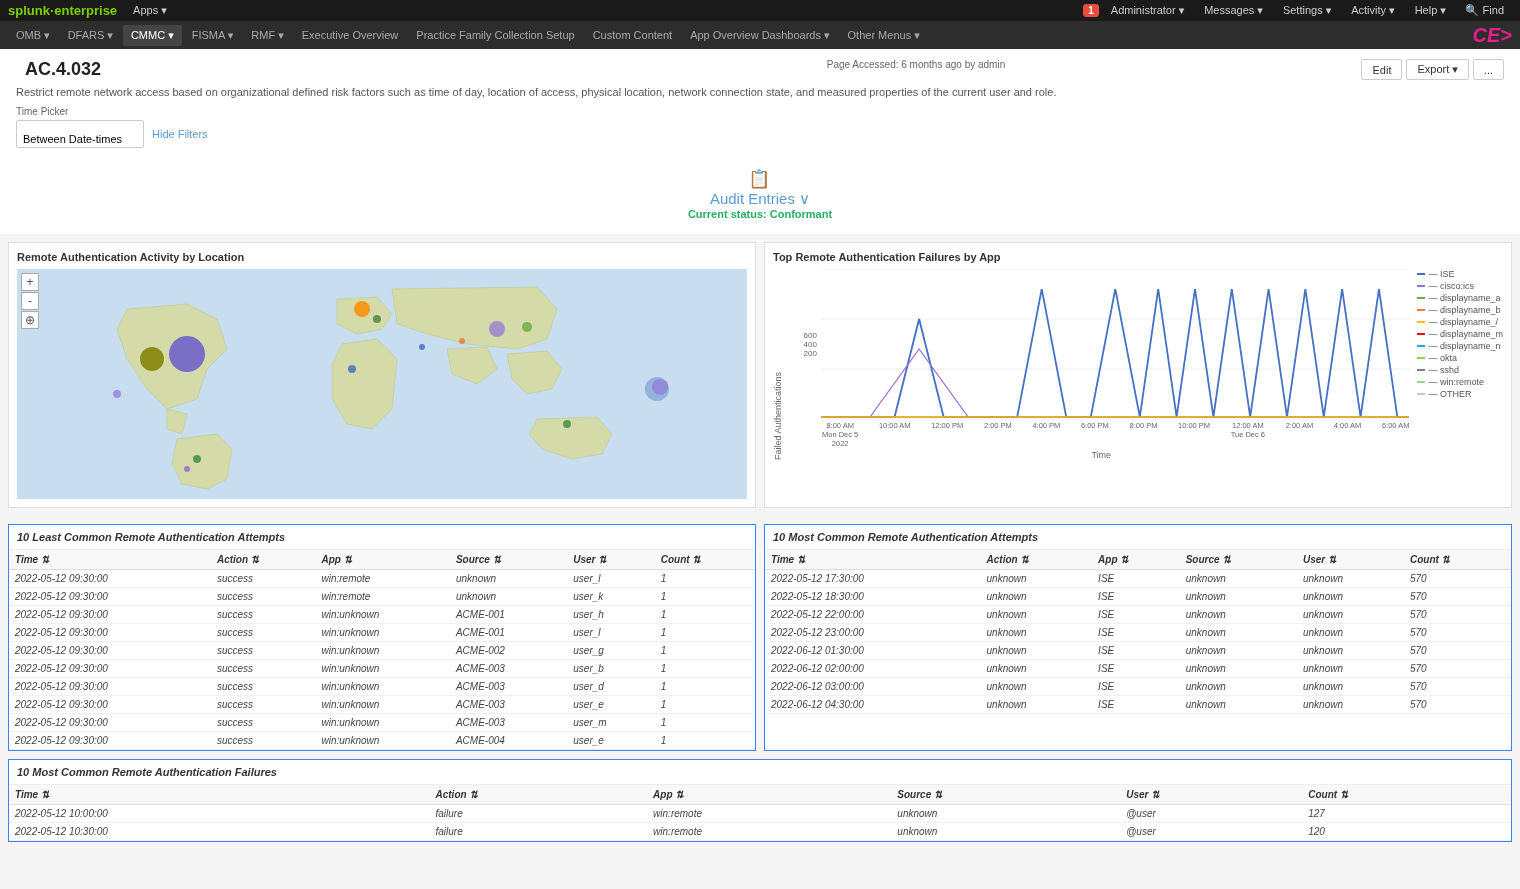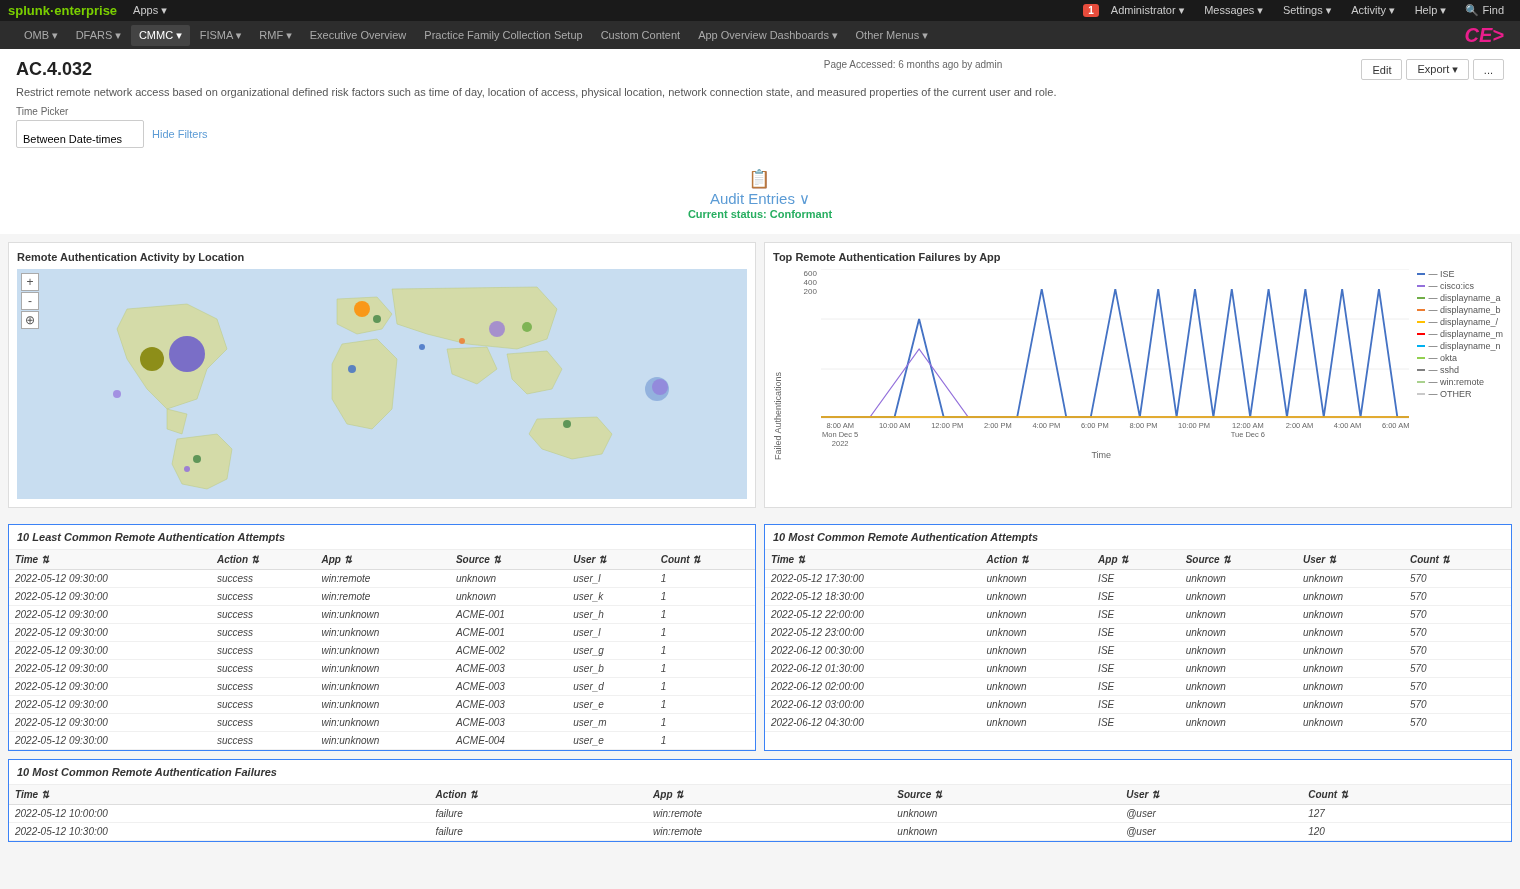--- a/index.html
+++ b/index.html
@@ -53,21 +53,21 @@
       display: flex;
       align-items: center;
       gap: 3px;
     }
 
     
     .second-nav {
       background: #2d2d2d;
       display: flex;
       align-items: center;
-      padding: 0 16px;
+      padding: 0 8px;
       height: 28px;
       gap: 2px;
     }
     .second-nav-item {
       color: #aaa;
       font-size: 11px;
       padding: 4px 8px;
       cursor: pointer;
       display: flex;
       align-items: center;
@@ -90,20 +90,21 @@
     .page-content {
       background: #fff;
       margin: 0;
       padding: 10px 16px;
     }
 
     .page-header {
       display: flex;
       align-items: flex-start;
       margin-bottom: 6px;
+      margin-left: 9px;
     }
     .page-title {
       font-size: 18px;
       font-weight: bold;
       color: #222;
       flex: 1;
     }
     .page-accessed {
       font-size: 10px;
       color: #666;
@@ -435,21 +436,21 @@
     </div>
   </div>
 
   <div class="chart-section">
     <div class="section-title">Top Remote Authentication Failures by App</div>
     <div class="chart-area">
       <div class="chart-y-label">Failed Authentications</div>
       <div style="flex:1; display:flex; flex-direction:column;">
         <div style="display:flex; flex:1; position:relative;">
 
-          <div style="display:flex; flex-direction:column; justify-content:flex-start; width:25px; text-align:right; font-size:8px; color:#666; margin-right:4px;">
+          <div style="display:flex; flex-direction:column; justify-content:center; width:25px; text-align:right; font-size:8px; color:#666; margin-right:4px;">
             <span>600</span>
             <span>400</span>
             <span>200</span>
             <span></span>
           </div>
 
           <svg width="100%" height="150" viewBox="0 0 480 150" preserveAspectRatio="none">
 
             <line x1="0" y1="0" x2="480" y2="0" stroke="#e0e0e0" stroke-width="0.5"></line>
             <line x1="0" y1="50" x2="480" y2="50" stroke="#e0e0e0" stroke-width="0.5"></line>
@@ -668,28 +669,20 @@
             <tr>
               <td>2022-05-12 22:00:00</td>
               <td>unknown</td>
               <td>ISE</td>
               <td>unknown</td>
               <td>unknown</td>
               <td>570</td>
             </tr>
             <tr>
               <td>2022-05-12 23:00:00</td>
-              <td>unknown</td>
-              <td>ISE</td>
-              <td>unknown</td>
-              <td>unknown</td>
-              <td>570</td>
-            </tr>
-            <tr>
-              <td>2022-06-12 00:30:00</td>
               <td>unknown</td>
               <td>ISE</td>
               <td>unknown</td>
               <td>unknown</td>
               <td>570</td>
             </tr>
             <tr>
               <td>2022-06-12 01:30:00</td>
               <td>unknown</td>
               <td>ISE</td>

